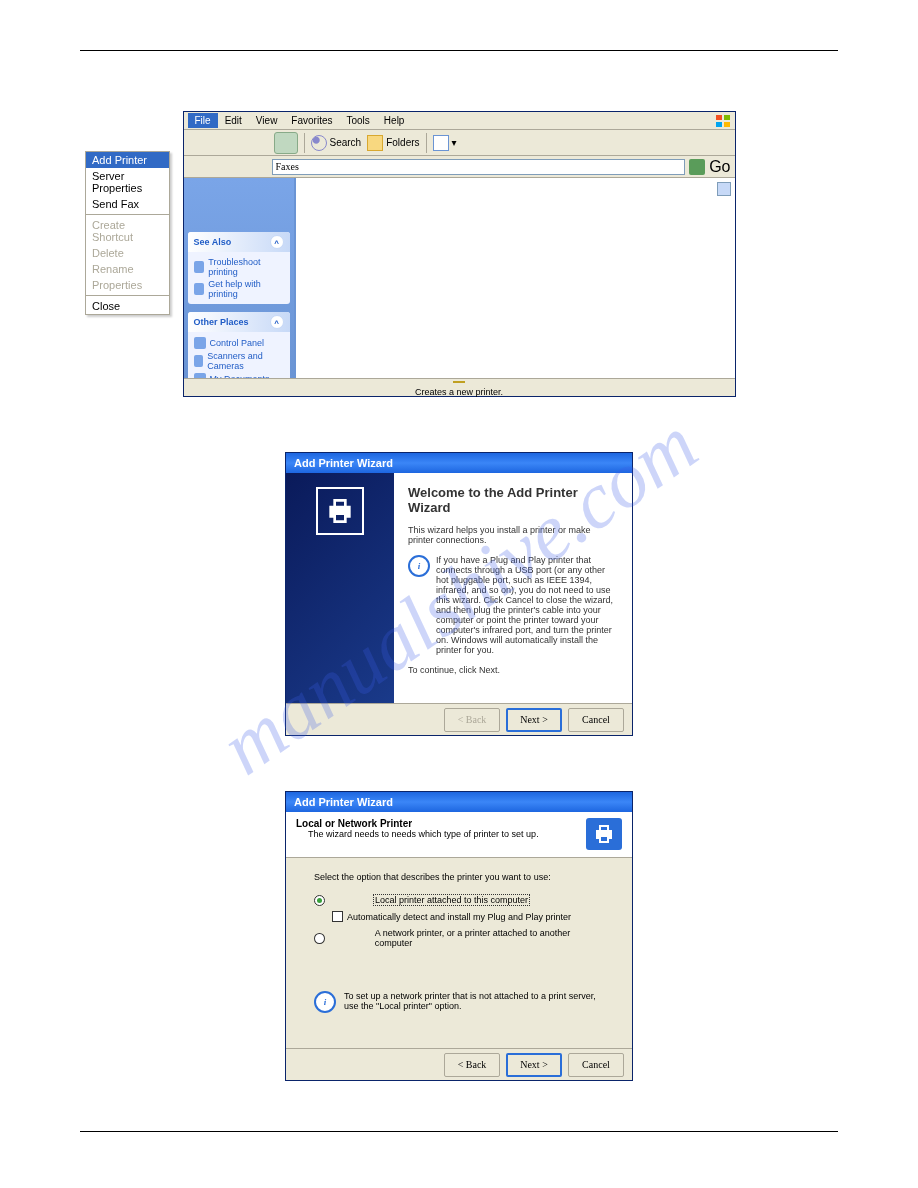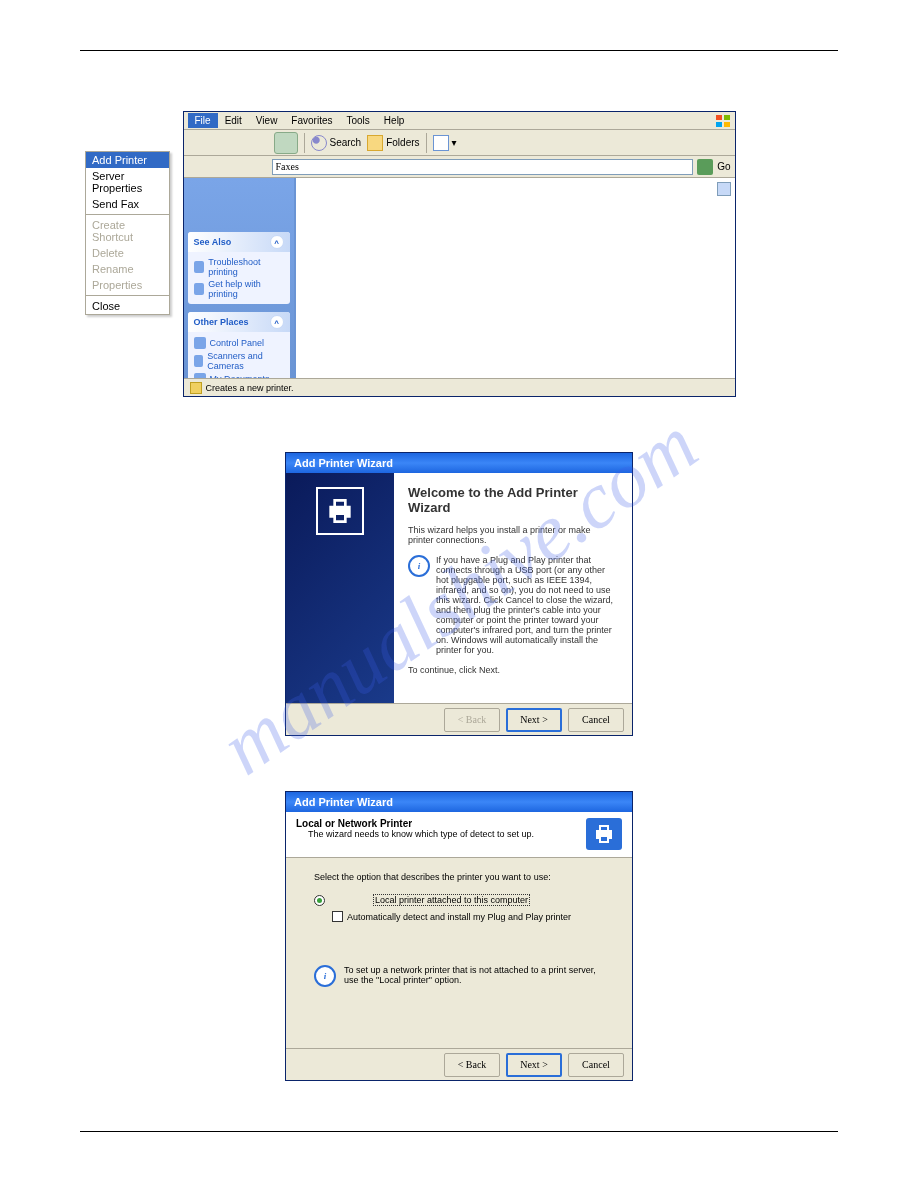--- a/index.html
+++ b/index.html
@@ -39,35 +39,35 @@
   .tb-nav { width: 24px; height: 22px; background: #c0d8c0; border-radius: 3px; border: 1px solid #8a8; }
   .tb-ico { display: flex; align-items: center; gap: 3px; font-size: 10px; }
   .tb-ico .ico-glyph { width: 16px; height: 16px; display: inline-block; }
   .ico-search { background: radial-gradient(circle at 30% 30%, #88c 3px, transparent 4px); border-radius: 50%; border: 1px solid #88c; }
   .ico-folders { background: #f8d880; border: 1px solid #d8a830; }
   .ico-views { background: #fff; border: 1px solid #6a94d4; }
 
   .addrbar { background: #ece9d8; height: 22px; display: flex; align-items: center; padding: 0 4px; gap: 4px; font-size: 10px; border-bottom: 1px solid #aca899; }
   .addrbar input { flex: 1; height: 16px; border: 1px solid #7f9db9; padding: 0 3px; font-size: 10px; font-family: Tahoma; }
   .addrbar .go-btn { width: 16px; height: 16px; background: #5a9c5a; border-radius: 2px; }
-  .addrbar .go-label { font-size: 10px; }
+  .addrbar .go-label { font-size: 16px; }
 
   .ss1-body { display: flex; height: 200px; }
   .sidebar { width: 110px; background: linear-gradient(to bottom, #7aa5e8, #6a94d4); padding: 4px; font-size: 9px; overflow: hidden; }
   .side-panel { background: #eff3ff; border-radius: 3px; margin-bottom: 8px; }
   .side-header { background: linear-gradient(to right, #fff, #c7d9f7); color: #215dc6; font-weight: bold; padding: 3px 6px; border-radius: 3px 3px 0 0; display: flex; justify-content: space-between; align-items: center; }
   .side-header .chev { width: 14px; height: 14px; background: #fff; border-radius: 50%; border: 1px solid #c7d9f7; display: flex; align-items: center; justify-content: center; color: #215dc6; font-size: 8px; }
   .side-body { padding: 4px 6px; }
   .side-link { display: flex; align-items: center; gap: 4px; color: #215dc6; padding: 1px 0; }
   .side-link .sl-icon { width: 12px; height: 12px; background: #7aa5e8; border-radius: 2px; }
 
   .content-area { flex: 1; background: #fff; border-left: 2px solid #6a94d4; position: relative; }
   .content-area .scroll-ind { position: absolute; top: 4px; right: 4px; width: 14px; height: 14px; background: #c7d9f7; border: 1px solid #7f9db9; }
 
-  .statusbar1 { background: #ece9d8; height: 18px; font-size: 9px; padding: 2px 6px; border-top: 1px solid #aca899; display: flex; align-items: center; gap: 4px; }
+  .statusbar1 { background: #ece9d8; height: 18px; font-size: 9px; padding: 2px 6px; border-top: 1px solid #aca899; display: flex; align-items: center; gap: 4px; flex-direction: column; }
   .statusbar1 .sb-icon { width: 12px; height: 12px; background: #f0d060; border: 1px solid #c0a020; }
 
   .ss1-wrap { position: relative; }
 
   
   .ss2 { width: 348px; margin: 0 auto 55px auto; border: 1px solid #0a246a; font-size: 10px; }
   .wiz-title { background: linear-gradient(to bottom, #1d66e0, #3b86f7, #1d66e0); height: 20px; color: #fff; font-weight: bold; font-size: 11px; display: flex; align-items: center; padding: 0 8px; }
   .wiz-body { display: flex; height: 230px; background: #fff; }
   .wiz-left { width: 108px; background: linear-gradient(135deg, #0a1a5a, #1a3a8a); display: flex; align-items: flex-start; justify-content: center; padding-top: 14px; }
   .wiz-left .printer-icon { width: 48px; height: 48px; border: 2px solid #fff; display: flex; align-items: center; justify-content: center; }
@@ -242,38 +242,42 @@
     </div>
   </div>
 
   <div class="ss3">
     <div class="wiz-title">
         <span>Add Printer Wizard</span>
       </div>
     <div class="wiz3-header">
       <div class="w3-text">
         <div class="w3-title">Local or Network Printer</div>
-        <div class="w3-sub">The wizard needs to know which type of detect to set up.</div>
+        <div class="w3-sub">The wizard needs to needs which type of printer to set up.</div>
       </div>
       <div class="w3-icon">
         <svg width="24" height="24" viewBox="0 0 24 24">
             <path d="M4 8h3V3h10v5h3v9h-3v4H7v-4H4zM9 5v3h6V5zM9 19h6v-4H9z"></path>
           </svg>
       </div>
     </div>
     <div class="wiz3-body">
       <div class="prompt">Select the option that describes the printer you want to use:</div>
       <div class="radio-row">
         <div class="radio checked"></div>
         <span class="radio-label focus">Local printer attached to this computer</span>
       </div>
       <div class="check-row">
         <div class="checkbox"></div>
         <span>Automatically detect and install my Plug and Play printer</span>
       </div>
+      <div class="radio-row">
+        <div class="radio"></div>
+        <span class="radio-label">A network printer, or a printer attached to another computer</span>
+      </div>
       <div class="wiz3-info">
         <div class="info-icon">i</div>
         <div>To set up a network printer that is not attached to a print server, use the "Local printer" option.</div>
       </div>
     </div>
     <div class="wiz-btnrow">
       <div class="wiz-btn">&lt; Back</div>
       <div class="wiz-btn default">Next &gt;</div>
       <div class="wiz-btn">Cancel</div>
     </div>

